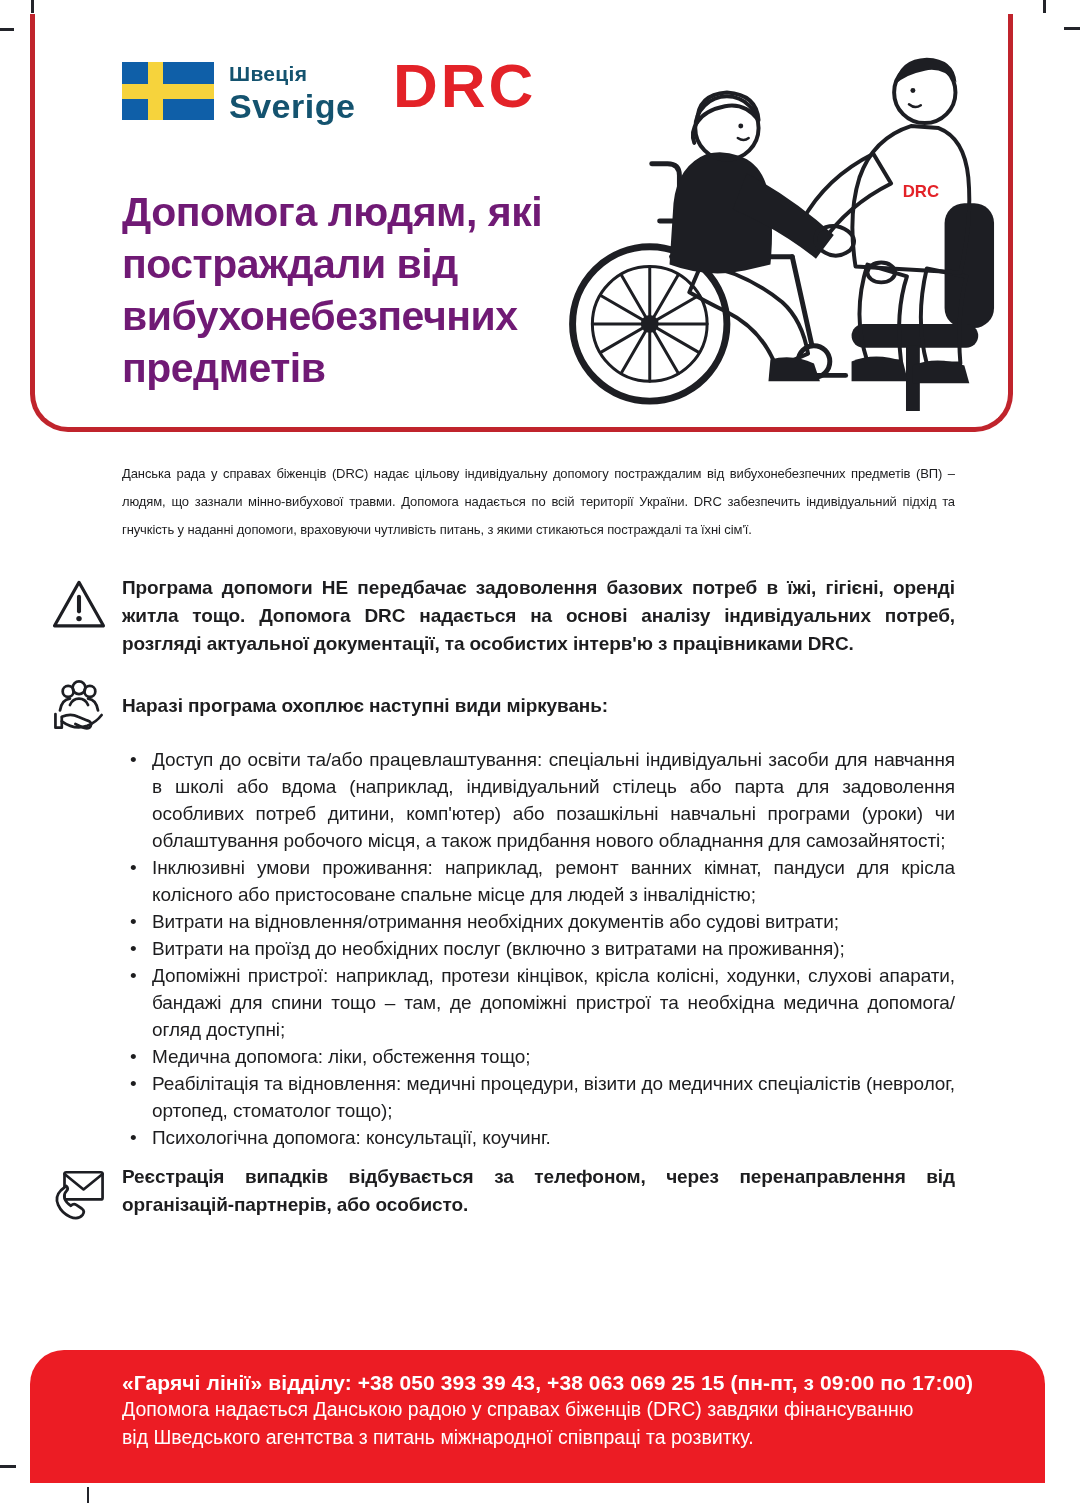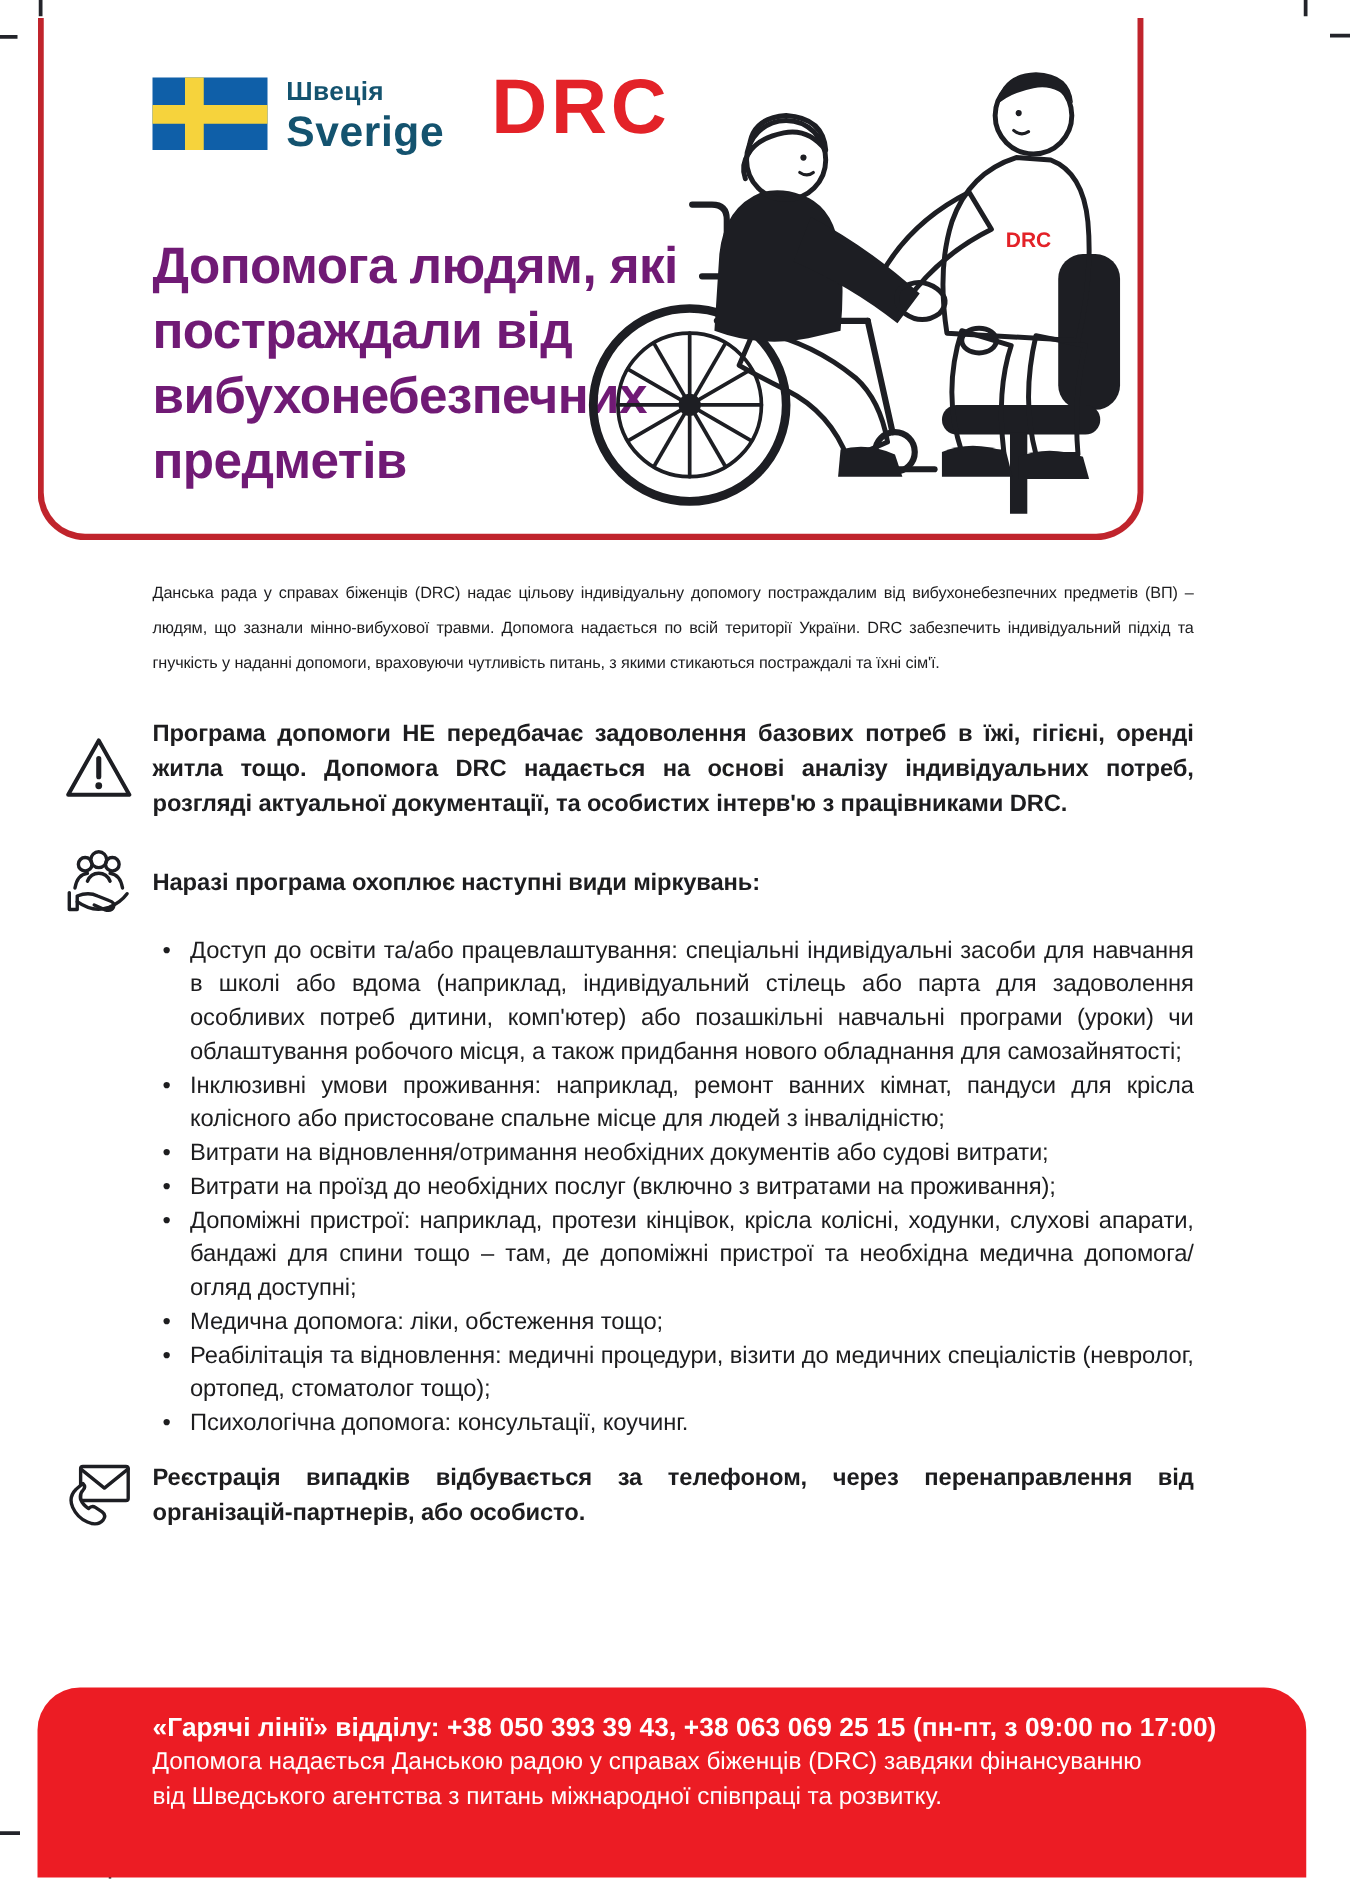--- a/index.html
+++ b/index.html
@@ -10,21 +10,21 @@
     color:#1d1d1f;
     position:relative;
     overflow:hidden;
     -webkit-font-smoothing:antialiased;
   }
   .crop { position:absolute; background:#23242a; }
 
   
   .hero {
     position:absolute; left:30px; top:14px;
-    width:885px; height:418px;
+    width:983px; height:418px;
     box-sizing:border-box;
     border:5px solid #c0242c; border-top:none;
     border-radius:0 0 38px 38px;
     background:#ffffff;
   }
   .sweden { position:absolute; left:87px; top:48px; display:flex; gap:15px; align-items:flex-start; }
   .flag { width:92px; height:58px; background:#0f5fa8; position:relative; flex:none; }
   .flag .v { position:absolute; left:26px; top:0; width:15px; height:58px; background:#f6d33c; }
   .flag .h { position:absolute; left:0; top:22px; width:92px; height:15px; background:#f6d33c; }
   .sweden-uk { font-size:21px; font-weight:bold; color:#14536f; letter-spacing:0.3px; }
@@ -36,37 +36,37 @@
     letter-spacing:-0.5px; white-space:pre-line;
   }
   .illus { position:absolute; right:10px; top:12px; width:465px; height:398px; }
 
   
   .content { position:absolute; left:0; top:432px; width:1080px; }
   .intro {
     margin:28px 125px 0 122px;
     font-size:13px; line-height:28px; text-align:justify; letter-spacing:-0.1px;
   }
-  .icon-row { display:flex; margin:30px 125px 0 50px; align-items:center; }
+  .icon-row { display:flex; margin:30px 125px 0 50px; align-items:flex-start; }
   .icon-row .icol { width:72px; flex:none; padding-top:2px; }
   .icon-row .txt { font-weight:bold; font-size:19px; line-height:28px; text-align:justify; letter-spacing:-0.1px; }
   .icon-row.center { align-items:center; margin-top:16px; }
   .icon-row.center .txt { text-align:left; }
   .bullets { margin:8px 125px 0 122px; padding:0; list-style:none; }
   .bullets li {
     position:relative; padding-left:30px;
     font-size:19px; line-height:27px; text-align:justify; letter-spacing:-0.1px;
   }
   .bullets li::before { content:"•"; position:absolute; left:8px; top:0; font-size:19px; }
   .icon-row.reg { margin-top:12px; }
 
   
   .footer {
     position:absolute; left:30px; top:1350px;
-    width:1015px; height:152px; box-sizing:border-box;
+    width:1015px; height:133px; box-sizing:border-box;
     background:#ec1c24; color:#ffffff;
     border-radius:34px 34px 0 0;
     padding:21px 55px 0 92px;
   }
   .hotline { font-size:21px; font-weight:bold; letter-spacing:0.1px; }
   .funding { font-size:19.5px; line-height:28px; max-width:810px; }
 
   svg .ln { stroke:#1d1e23; stroke-linecap:round; stroke-linejoin:round; fill:none; }
 </style>
 </head>

